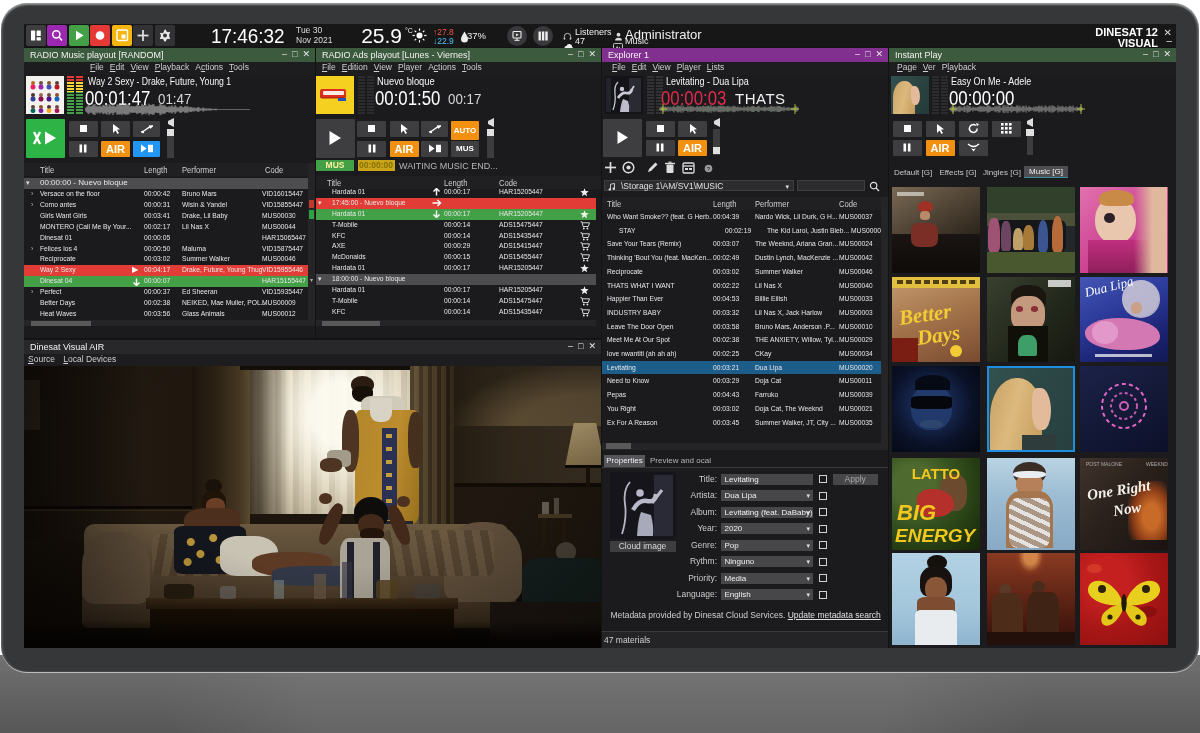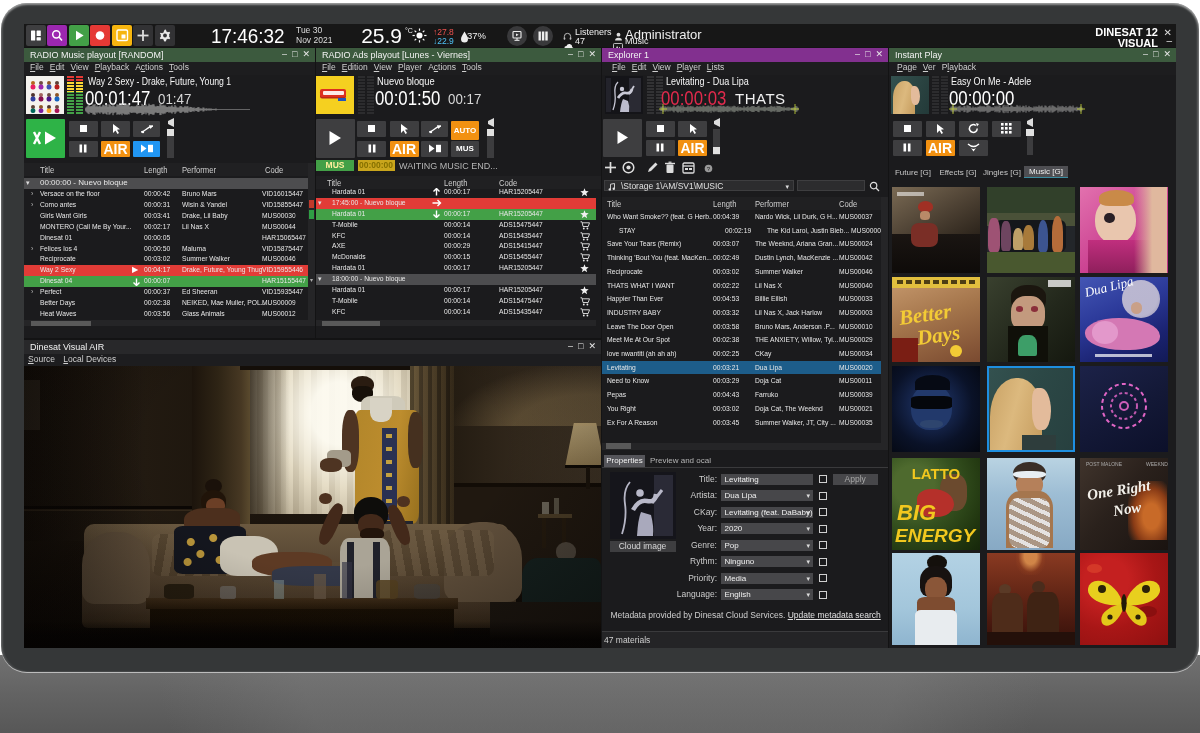--- a/index.html
+++ b/index.html
@@ -23,21 +23,21 @@
 .green { background:#3c5a3e; }
 .purple { background:#82308f; }
 .menubar { position:absolute; height:13px; font-size:8.5px; color:#cfcfcf; background:#1d1d1f; }
 .menubar span { margin-right:6px; }
 .menubar u { text-decoration:underline; }
 .panelbg { position:absolute; background:#1d1e1f; }
 .thead { position:absolute; font-size:8.5px; color:#cfcfcf; transform:scaleX(0.9); transform-origin:0 0; }
 .trow { position:absolute; font-size:8px; color:#e8e8e8; white-space:nowrap; overflow:hidden; }
 .cell { position:absolute; top:0; white-space:nowrap; overflow:hidden; transform:scaleX(0.84); transform-origin:0 0; }
 .btn { position:absolute; background:#3e3e40; border-radius:1px; display:flex; align-items:center; justify-content:center; }
-.air { background:#f29111; color:#fff; font-weight:bold; font-size:14px; }
+.air { background:#f29111; color:#fff; font-weight:bold; font-size:11px; }
 .cond { transform:scaleX(0.86); transform-origin:0 0; white-space:nowrap; }
 .cond2 { transform:scaleX(0.9); transform-origin:0 0; white-space:nowrap; }
 </style>
 </head>
 <body>
 <div id="stage">
   <div class="abs" id="desk"></div>
   <div class="abs" id="stand"></div>
   <div class="abs" id="monitor"></div>
   <div class="abs" id="screen"></div>
@@ -154,21 +154,21 @@
     </div>
     <div class="abs" style="left:601px;top:12px;font-size:9px;color:#eee;">Music</div>
     <div class="abs" style="right:18px;top:3px;font-size:11px;font-weight:bold;color:#fff;text-align:right;line-height:11px;">DINESAT 12<br>VISUAL</div>
     <div class="abs" style="right:4px;top:3px;font-size:10px;color:#ddd;">✕</div>
     <div class="abs" style="right:4px;top:11px;font-size:10px;color:#ddd;">–</div>
   </div>
 
   <div id="p1">
     <div class="panelbg" style="left:24px;top:48px;width:291px;height:290px;background:#1b1b1d;"></div>
     <div class="titlebar green" style="left:24px;top:48px;width:291px;">RADIO Music playout [RANDOM]<span class="winbtns">– &nbsp;□ &nbsp;✕</span></div>
-    <div class="menubar" style="left:24px;top:62px;width:291px;padding-left:6px;"><span><u>F</u>ile</span><span><u>E</u>dit</span><span><u>V</u>iew</span><span><u>P</u>layback</span><span>A<u>c</u>tions</span><span><u>T</u>ools</span></div>
+    <div class="menubar" style="left:24px;top:62px;width:291px;padding-left:6px;text-align:center;"><span><u>F</u>ile</span><span><u>E</u>dit</span><span><u>V</u>iew</span><span><u>P</u>layback</span><span>A<u>c</u>tions</span><span><u>T</u>ools</span></div>
 
     <div class="abs" style="left:26px;top:75.5px;width:38px;height:38px;background:#f4f2ee;">
       <svg width="38" height="38" viewBox="0 0 38 38">
         <g>
         <circle cx="7" cy="7" r="2" fill="#b5651d"></circle>
             <rect x="4.6" y="8.6" width="4.8" height="5" rx="2" fill="#e91e63"></rect>
         <circle cx="15" cy="7" r="2" fill="#6d4c41"></circle>
             <rect x="12.6" y="8.6" width="4.8" height="5" rx="2" fill="#9c27b0"></rect>
         <circle cx="23" cy="7" r="2" fill="#8d5524"></circle>
             <rect x="20.6" y="8.6" width="4.8" height="5" rx="2" fill="#3f51b5"></rect>
@@ -998,21 +998,21 @@
           <path d="M42 31 L52 18" stroke="#b9b9c9" stroke-width="3"></path>
         </svg>
     </div>
     <div class="abs" style="left:609.5px;top:540.5px;width:66px;height:11.5px;background:#3e3e40;color:#d8d8d8;font-size:8.5px;text-align:center;line-height:11.5px;">Cloud image</div>
     <div class="abs" style="left:660px;top:473.5px;width:57px;text-align:right;font-size:8.5px;color:#ccc;line-height:11px;">Title:</div>
     <div class="abs" style="left:720.5px;top:473.5px;width:92.5px;height:11px;background:#47474a;font-size:8px;color:#f0f0f0;line-height:11px;padding-left:4px;white-space:nowrap;overflow:hidden;">Levitating</div>
     <div class="abs" style="left:818.5px;top:475.0px;width:8px;height:8px;border:1.2px solid #d0d0d0;background:#1b1b1d;"></div>
     <div class="abs" style="left:660px;top:490px;width:57px;text-align:right;font-size:8.5px;color:#ccc;line-height:11px;">Artista:</div>
     <div class="abs" style="left:720.5px;top:490px;width:92.5px;height:11px;background:#47474a;font-size:8px;color:#f0f0f0;line-height:11px;padding-left:4px;white-space:nowrap;overflow:hidden;">Dua Lipa<span style="position:absolute;right:3px;top:0;color:#ddd;font-size:7px;line-height:11px;">▾</span></div>
     <div class="abs" style="left:818.5px;top:491.5px;width:8px;height:8px;border:1.2px solid #d0d0d0;background:#1b1b1d;"></div>
-    <div class="abs" style="left:660px;top:506.5px;width:57px;text-align:right;font-size:8.5px;color:#ccc;line-height:11px;">CKay:</div>
+    <div class="abs" style="left:660px;top:506.5px;width:57px;text-align:right;font-size:8.5px;color:#ccc;line-height:11px;">Album:</div>
     <div class="abs" style="left:720.5px;top:506.5px;width:92.5px;height:11px;background:#47474a;font-size:8px;color:#f0f0f0;line-height:11px;padding-left:4px;white-space:nowrap;overflow:hidden;">Levitating (feat. DaBaby) -<span style="position:absolute;right:3px;top:0;color:#ddd;font-size:7px;line-height:11px;">▾</span></div>
     <div class="abs" style="left:818.5px;top:508.0px;width:8px;height:8px;border:1.2px solid #d0d0d0;background:#1b1b1d;"></div>
     <div class="abs" style="left:660px;top:523px;width:57px;text-align:right;font-size:8.5px;color:#ccc;line-height:11px;">Year:</div>
     <div class="abs" style="left:720.5px;top:523px;width:92.5px;height:11px;background:#47474a;font-size:8px;color:#f0f0f0;line-height:11px;padding-left:4px;white-space:nowrap;overflow:hidden;">2020<span style="position:absolute;right:3px;top:0;color:#ddd;font-size:7px;line-height:11px;">▾</span></div>
     <div class="abs" style="left:818.5px;top:524.5px;width:8px;height:8px;border:1.2px solid #d0d0d0;background:#1b1b1d;"></div>
     <div class="abs" style="left:660px;top:539.5px;width:57px;text-align:right;font-size:8.5px;color:#ccc;line-height:11px;">Genre:</div>
     <div class="abs" style="left:720.5px;top:539.5px;width:92.5px;height:11px;background:#47474a;font-size:8px;color:#f0f0f0;line-height:11px;padding-left:4px;white-space:nowrap;overflow:hidden;">Pop<span style="position:absolute;right:3px;top:0;color:#ddd;font-size:7px;line-height:11px;">▾</span></div>
     <div class="abs" style="left:818.5px;top:541.0px;width:8px;height:8px;border:1.2px solid #d0d0d0;background:#1b1b1d;"></div>
     <div class="abs" style="left:660px;top:556px;width:57px;text-align:right;font-size:8.5px;color:#ccc;line-height:11px;">Rythm:</div>
     <div class="abs" style="left:720.5px;top:556px;width:92.5px;height:11px;background:#47474a;font-size:8px;color:#f0f0f0;line-height:11px;padding-left:4px;white-space:nowrap;overflow:hidden;">Ninguno<span style="position:absolute;right:3px;top:0;color:#ddd;font-size:7px;line-height:11px;">▾</span></div>
@@ -1220,21 +1220,21 @@
           <path d="M1 1 Q6.5 6 12 1" fill="none" stroke="#fff" stroke-width="1.4"></path>
           <path d="M4 5 L6.5 8.5 L9 5 Q6.5 6.8 4 5Z" fill="#fff"></path>
         </svg>
       </div>
     <svg class="abs" style="left:1024px;top:118px;" width="10" height="9" viewBox="0 0 10 9">
         <path d="M9 0 L9 9 L3 6 L3 3 Z" fill="#ddd"></path>
       </svg>
     <div class="abs" style="left:1026.5px;top:128.5px;width:6.5px;height:26px;background:#3c3c3e;"></div>
     <div class="abs" style="left:1026px;top:128.5px;width:7.5px;height:7px;background:#e0e0e0;"></div>
 
-    <div class="abs" style="left:891px;top:166.5px;width:44px;height:11.5px;color:#c8c8c8;font-size:8px;text-align:center;line-height:11.5px;white-space:nowrap;">Future [G]</div>
+    <div class="abs" style="left:891px;top:166.5px;width:44px;height:11.5px;color:#c8c8c8;font-size:8px;text-align:center;line-height:11.5px;white-space:nowrap;">Default [G]</div>
     <div class="abs" style="left:937px;top:166.5px;width:42px;height:11.5px;color:#c8c8c8;font-size:8px;text-align:center;line-height:11.5px;white-space:nowrap;">Effects [G]</div>
     <div class="abs" style="left:981px;top:166.5px;width:42px;height:11.5px;color:#c8c8c8;font-size:8px;text-align:center;line-height:11.5px;white-space:nowrap;">Jingles [G]</div>
     <div class="abs" style="left:1024px;top:165.5px;width:44px;height:12.5px;background:#4e4e52;color:#f0f0f0;font-size:8px;text-align:center;line-height:12.5px;border-bottom:1.5px solid #3a8ca0;white-space:nowrap;">Music [G]</div>
 
     <div class="abs" style="left:892px;top:187px;width:88px;height:85.7px;overflow:hidden;">
         <div class="abs" style="width:100%;height:100%;background:linear-gradient(150deg,#7a6a54 0%,#4e4234 40%,#282018 75%,#181310);"></div>
 <div class="abs" style="left:0;top:55%;width:100%;height:45%;background:linear-gradient(#1a1512,#0e0b09);"></div>
 <div class="abs" style="left:30%;top:16%;width:17%;height:13%;background:#a03024;border-radius:50% 50% 40% 40%;"></div>
 <div class="abs" style="left:32%;top:28%;width:11%;height:10%;background:#b98a68;border-radius:45%;"></div>
 <div class="abs" style="left:22%;top:42%;width:30%;height:28%;background:#7a2e26;border-radius:30%;"></div>

